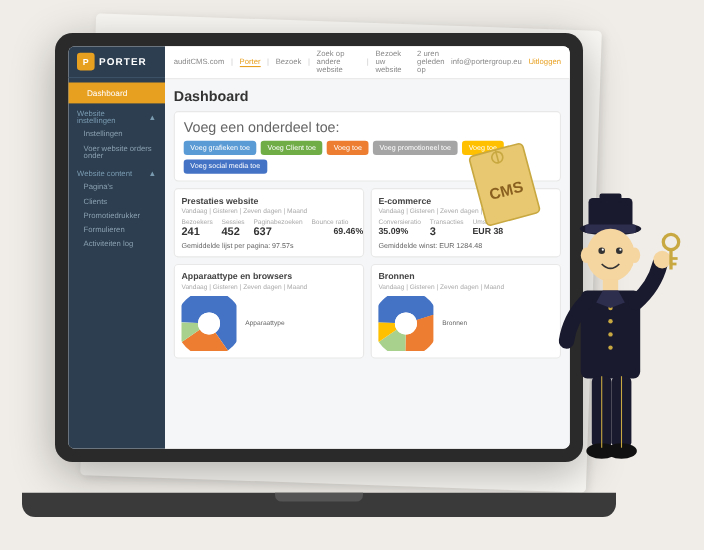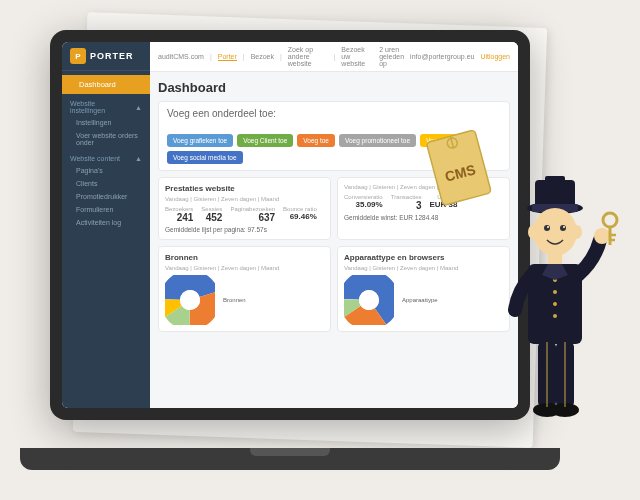--- a/index.html
+++ b/index.html
@@ -216,23 +216,23 @@
     
     .add-section {
       background: #fff;
       border: 1px solid #e8e8e8;
       border-radius: 4px;
       padding: 6px 8px;
       margin-bottom: 6px;
     }
 
     .add-section-title {
-      font-size: 10px;
+      font-size: 13px;
       color: #666;
-      margin-bottom: 15px;
+      margin-bottom: 5px;
     }
 
     .add-buttons {
       display: flex;
       gap: 4px;
       flex-wrap: wrap;
     }
 
     .add-btn {
       padding: 3px 6px;
@@ -271,21 +271,21 @@
       color: #aaa;
       margin-bottom: 4px;
     }
 
     .widget-stats {
       display: flex;
       gap: 8px;
     }
 
     .stat-item {
-      text-align: right;
+      text-align: left;
     }
 
     .stat-label {
       font-size: 6px;
       color: #aaa;
     }
 
     .stat-value {
       font-size: 10px;
       font-weight: bold;
@@ -431,79 +431,80 @@
                   <div class="stat-item">
                     <div class="stat-label">Sessies</div>
                     <div class="stat-value">452</div>
                   </div>
                   <div class="stat-item">
                     <div class="stat-label">Paginabezoeken</div>
                     <div class="stat-value">637</div>
                   </div>
                   <div class="stat-item">
                     <div class="stat-label">Bounce ratio</div>
-                    <div class="stat-value" style="font-size:8px;">69.46%</div>
+                    <div class="stat-value" style="font-size:8px;margin-left:20px;">69.46%</div>
                   </div>
                 </div>
                 <div class="widget-footer">Gemiddelde lijst per pagina: 97.57s</div>
               </div>
 
               <div class="widget">
+                <div class="widget-title">E-commerce</div>
                 <div class="widget-subtitle">Vandaag | Gisteren | Zeven dagen | Maand</div>
                 <div class="widget-stats">
                   <div class="stat-item">
                     <div class="stat-label">Conversieratio</div>
                     <div class="stat-value" style="font-size:8px;">35.09%</div>
                   </div>
                   <div class="stat-item">
                     <div class="stat-label">Transacties</div>
                     <div class="stat-value">3</div>
                   </div>
                   <div class="stat-item">
                     <div class="stat-label">Umsatz</div>
                     <div class="stat-value" style="font-size:8px;">EUR 38</div>
                   </div>
                 </div>
                 <div class="widget-footer">Gemiddelde winst: EUR 1284.48</div>
               </div>
             </div>
 
             <div class="widgets-row">
+
+              <div class="widget">
+                <div class="widget-title">Apparaattype en browsers</div>
+                <div class="widget-subtitle">Vandaag | Gisteren | Zeven dagen | Maand</div>
+                <div class="pie-area">
+                  <svg width="50" height="50" viewBox="0 0 50 50">
+
+                    <circle cx="25" cy="25" r="20" fill="none" stroke="#4472c4" stroke-width="20" stroke-dasharray="81.68 44.25" stroke-dashoffset="31.41" transform="rotate(-90 25 25)"></circle>
+
+                    <circle cx="25" cy="25" r="20" fill="none" stroke="#ed7d31" stroke-width="20" stroke-dasharray="31.42 94.25" stroke-dashoffset="-50.27" transform="rotate(-90 25 25)"></circle>
+
+                    <circle cx="25" cy="25" r="20" fill="none" stroke="#a9d18e" stroke-width="20" stroke-dasharray="12.57 113.10" stroke-dashoffset="-81.68" transform="rotate(-90 25 25)"></circle>
+                    <circle cx="25" cy="25" r="10" fill="white"></circle>
+                  </svg>
+                  <div style="font-size:6px; color:#666;">Apparaattype</div>
+                </div>
+              </div>
 
               <div class="widget">
                 <div class="widget-title">Bronnen</div>
                 <div class="widget-subtitle">Vandaag | Gisteren | Zeven dagen | Maand</div>
                 <div class="pie-area">
                   <svg width="50" height="50" viewBox="0 0 50 50">
                     <circle cx="25" cy="25" r="20" fill="none" stroke="#4472c4" stroke-width="20" stroke-dasharray="56.55 69.11" stroke-dashoffset="31.41" transform="rotate(-90 25 25)"></circle>
                     <circle cx="25" cy="25" r="20" fill="none" stroke="#ed7d31" stroke-width="20" stroke-dasharray="37.70 88.36" stroke-dashoffset="-25.13" transform="rotate(-90 25 25)"></circle>
                     <circle cx="25" cy="25" r="20" fill="none" stroke="#a9d18e" stroke-width="20" stroke-dasharray="18.85 106.81" stroke-dashoffset="-62.83" transform="rotate(-90 25 25)"></circle>
                     <circle cx="25" cy="25" r="20" fill="none" stroke="#ffc000" stroke-width="20" stroke-dasharray="12.57 113.10" stroke-dashoffset="-81.68" transform="rotate(-90 25 25)"></circle>
                     <circle cx="25" cy="25" r="10" fill="white"></circle>
                   </svg>
                   <div style="font-size:6px; color:#666;">Bronnen</div>
                 </div>
               </div>
-
-              <div class="widget">
-                <div class="widget-title">Apparaattype en browsers</div>
-                <div class="widget-subtitle">Vandaag | Gisteren | Zeven dagen | Maand</div>
-                <div class="pie-area">
-                  <svg width="50" height="50" viewBox="0 0 50 50">
-
-                    <circle cx="25" cy="25" r="20" fill="none" stroke="#4472c4" stroke-width="20" stroke-dasharray="81.68 44.25" stroke-dashoffset="31.41" transform="rotate(-90 25 25)"></circle>
-
-                    <circle cx="25" cy="25" r="20" fill="none" stroke="#ed7d31" stroke-width="20" stroke-dasharray="31.42 94.25" stroke-dashoffset="-50.27" transform="rotate(-90 25 25)"></circle>
-
-                    <circle cx="25" cy="25" r="20" fill="none" stroke="#a9d18e" stroke-width="20" stroke-dasharray="12.57 113.10" stroke-dashoffset="-81.68" transform="rotate(-90 25 25)"></circle>
-                    <circle cx="25" cy="25" r="10" fill="white"></circle>
-                  </svg>
-                  <div style="font-size:6px; color:#666;">Apparaattype</div>
-                </div>
-              </div>
             </div>
 
           </div>
         </div>
 
       </div>
     </div>
     <div class="laptop-base"></div>
   </div>
 

